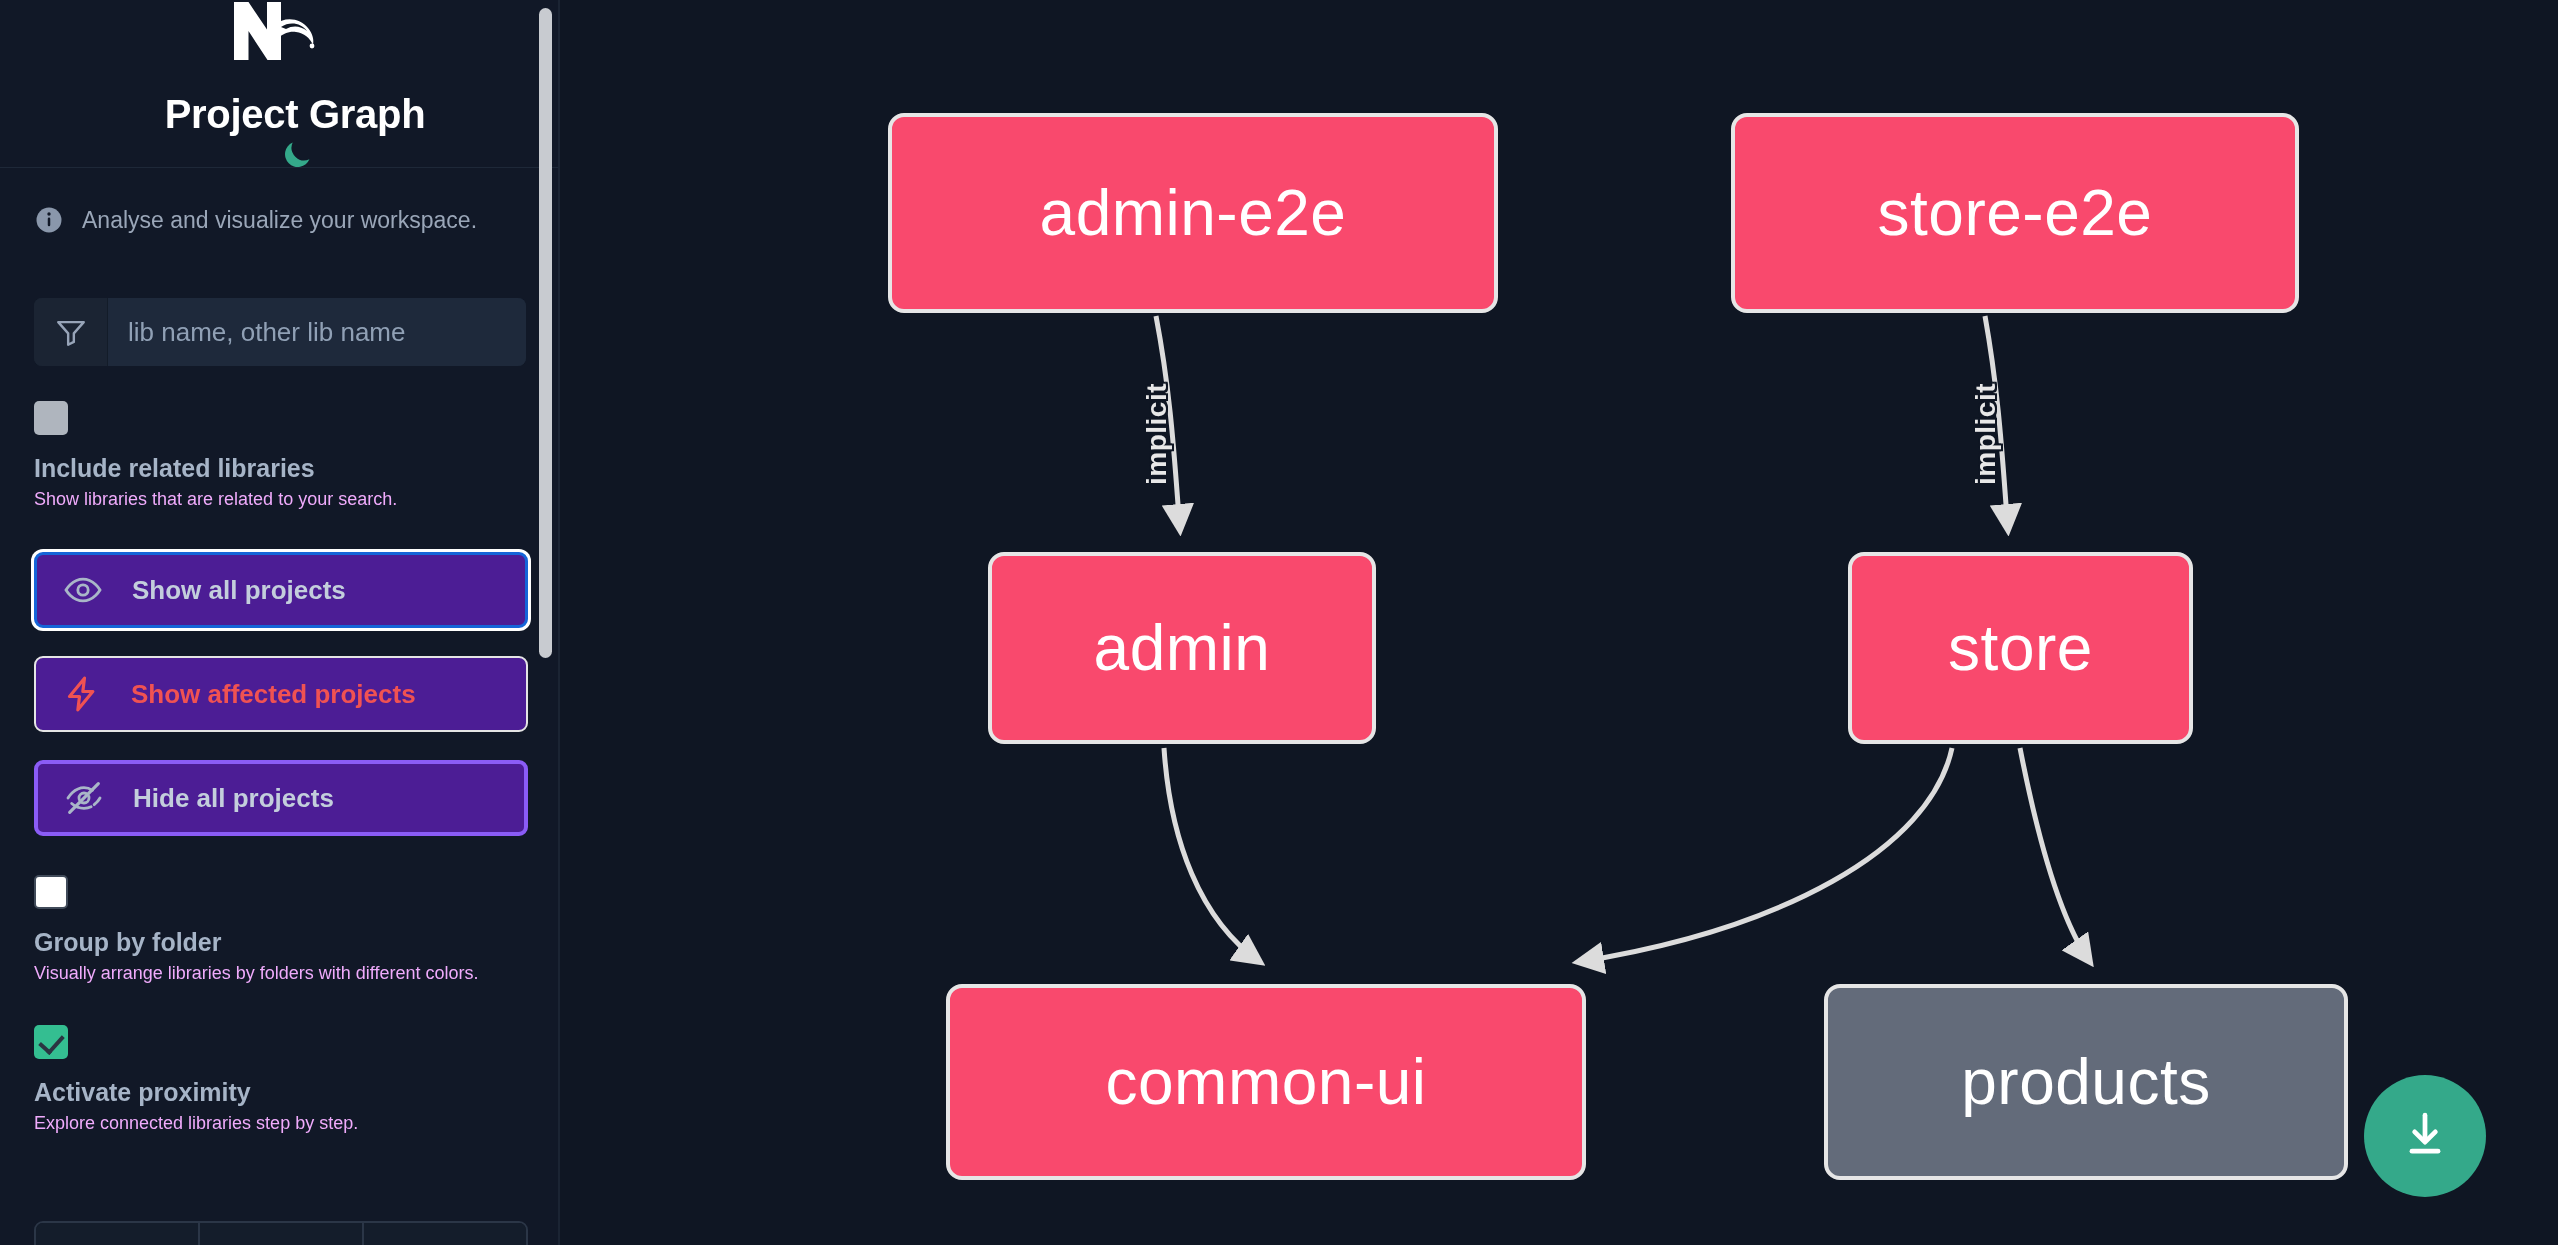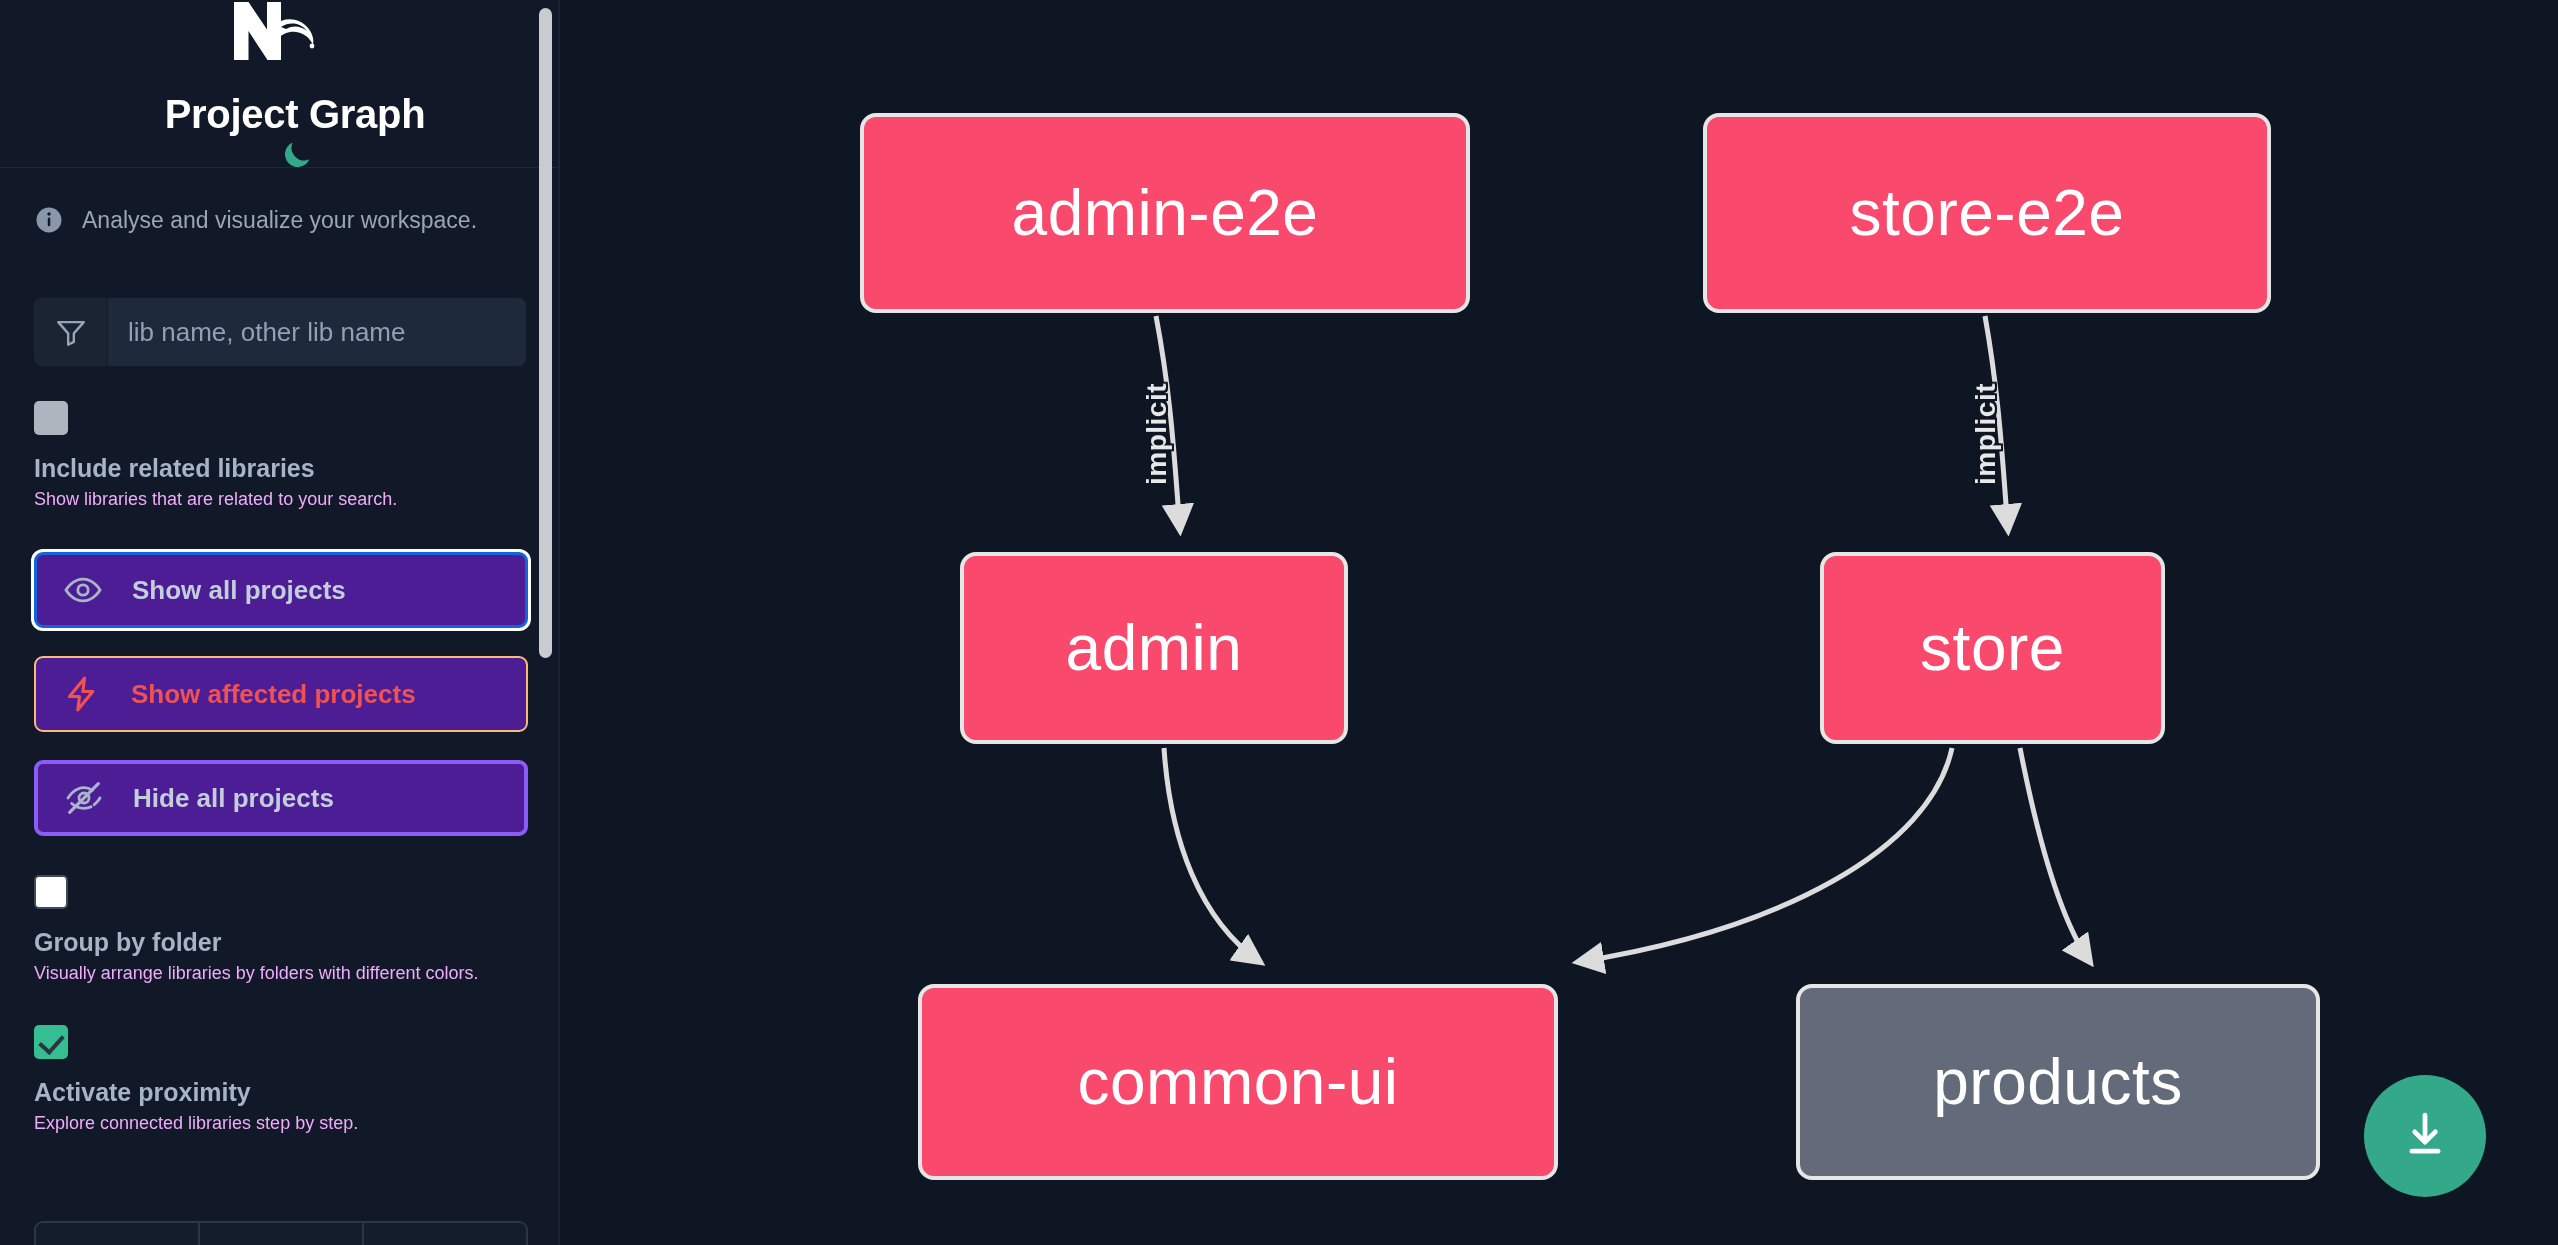--- a/index.html
+++ b/index.html
@@ -171,21 +171,21 @@
   .act-btn .lbl {
     font-size: 26px;
     font-weight: 700;
     white-space: nowrap;
   }
   .act-btn.show-all {
     border: 3px solid #1565D8;
     box-shadow: 0 0 0 3px #FFFFFF;
   }
   .act-btn.show-all .lbl { color: #C3CEDC; }
-  .act-btn.affected { border: 2px solid #fdba74; }
+  .act-btn.affected { border: 2px solid #e5e5e5; }
   .act-btn.affected .lbl { color: #F05252; }
   .act-btn.hide-all { border: 4px solid #8b5cf6; text-align: right; }
   .act-btn.hide-all .lbl { color: #C3CEDC; }
   .act-ico { flex: 0 0 40px; width: 40px; height: 40px; display:block; }
 
   
   .sb-scrollbar {
     position: absolute;
     top: 8px;
     right: 8px;
@@ -241,20 +241,21 @@
     align-items: center;
     justify-content: center;
     border-radius: 16px;
     border: 4px solid #E6E6E6;
     color: #FFFFFF;
     font-size: 64px;
     font-weight: 400;
     letter-spacing: 0.5px;
     cursor: pointer;
     white-space: nowrap;
+    margin-left: 28px;
   }
   .node.pink { background: #F9496D; }
   .node.gray { background: #636B7A; }
 
   .edge-label {
     position: absolute;
     color: #E8E8E8;
     font-size: 28px;
     font-weight: 700;
     letter-spacing: 0.5px;

